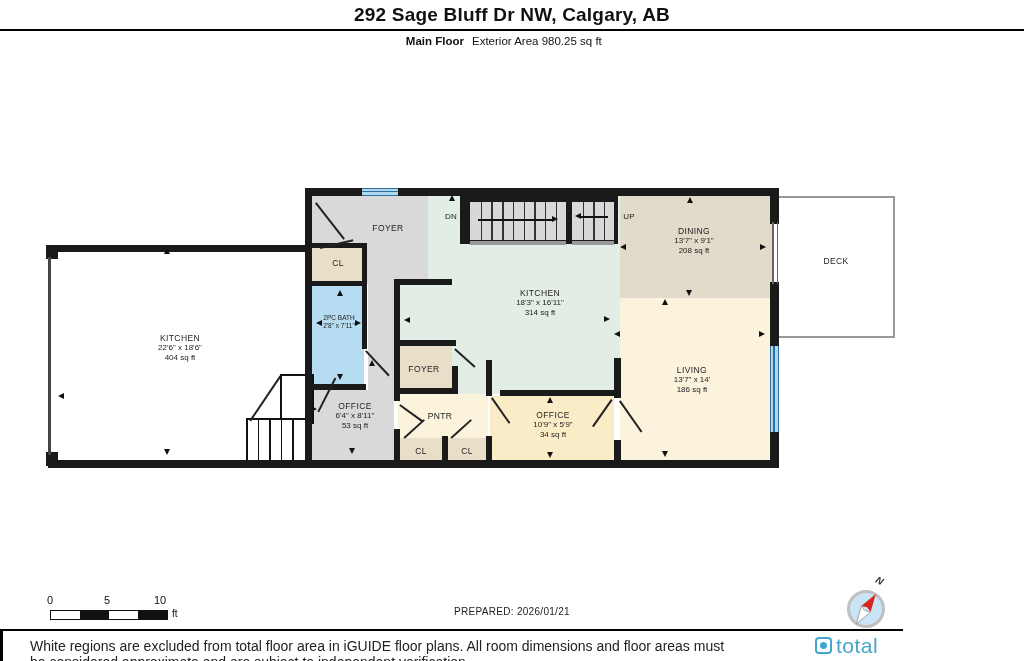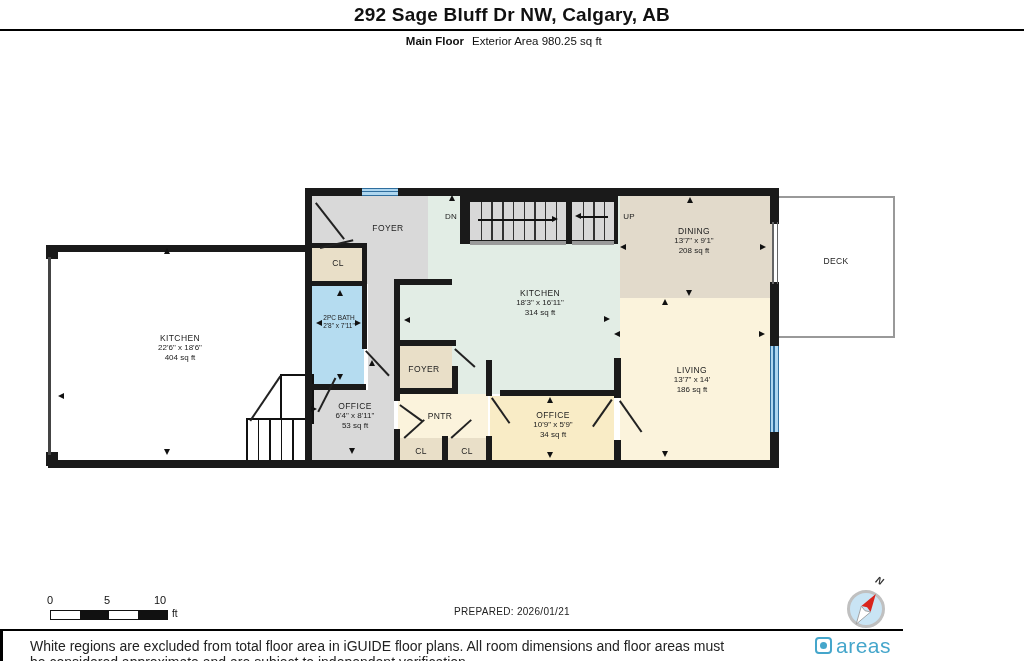--- a/index.html
+++ b/index.html
@@ -257,14 +257,14 @@
     </g>
   </svg>
 </div>
 <div class="north">N</div>
 
 <div class="hline" style="left:0;top:629px;width:903px;height:2px"></div>
 <div class="hline" style="left:0;top:629px;width:3px;height:32px"></div>
 <div class="disclaimer">White regions are excluded from total floor area in iGUIDE floor plans. All room dimensions and floor areas must be considered approximate and are subject to independent verification.</div>
 <div class="logo">
   <div class="logo-box"></div>
-  <div class="logo-text">areas</div>
+  <div class="logo-text">total</div>
 </div>
 
 </body></html>

